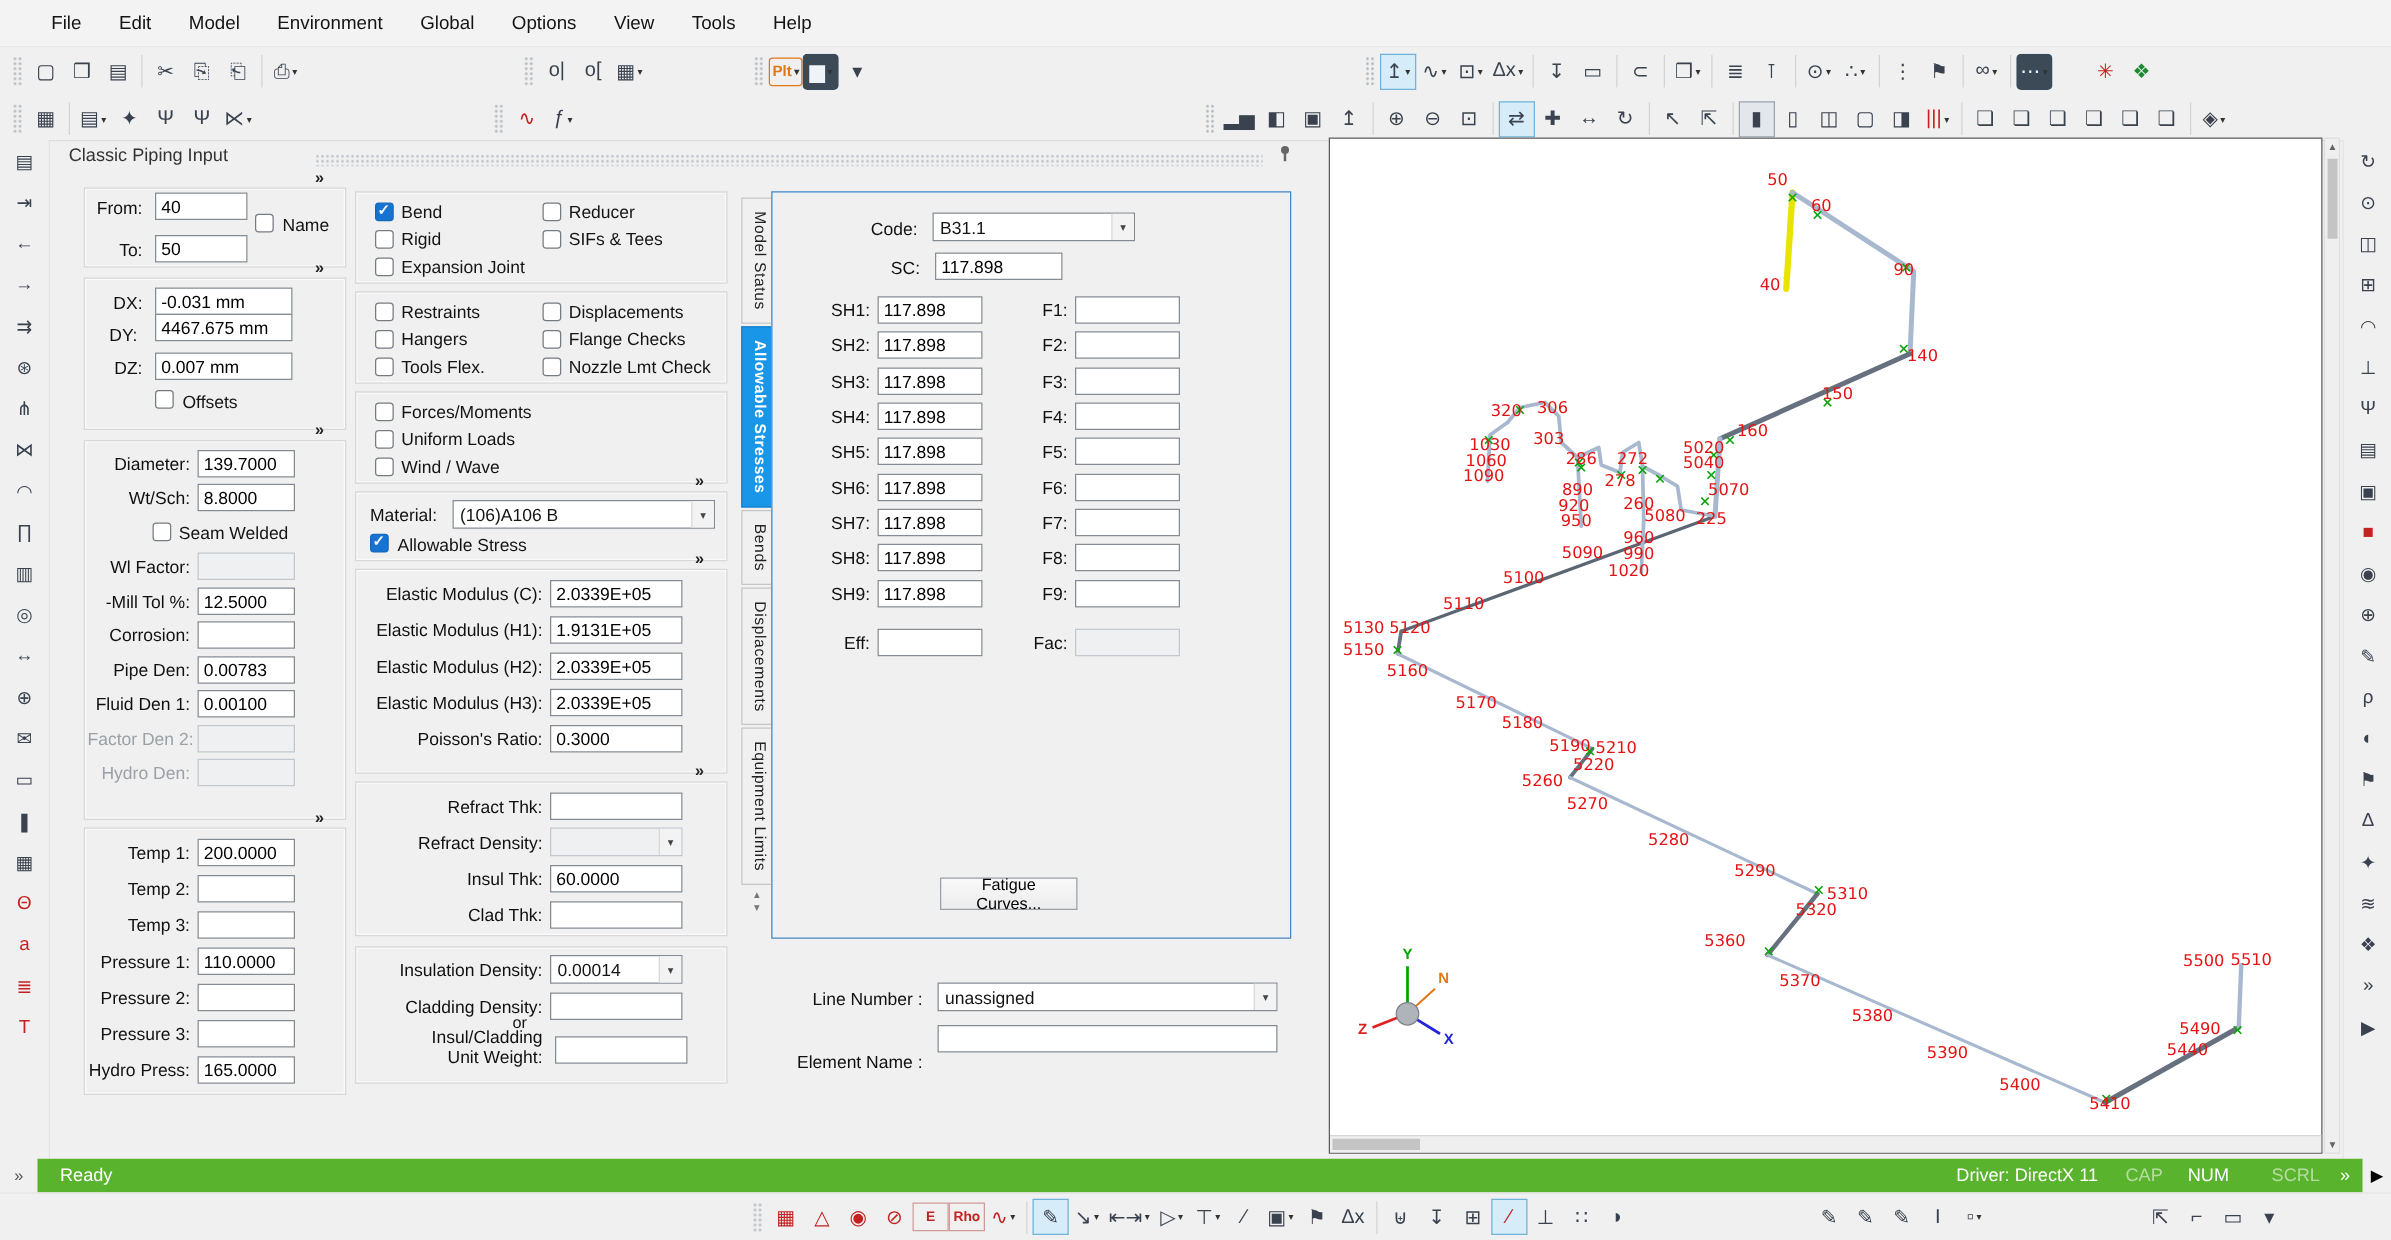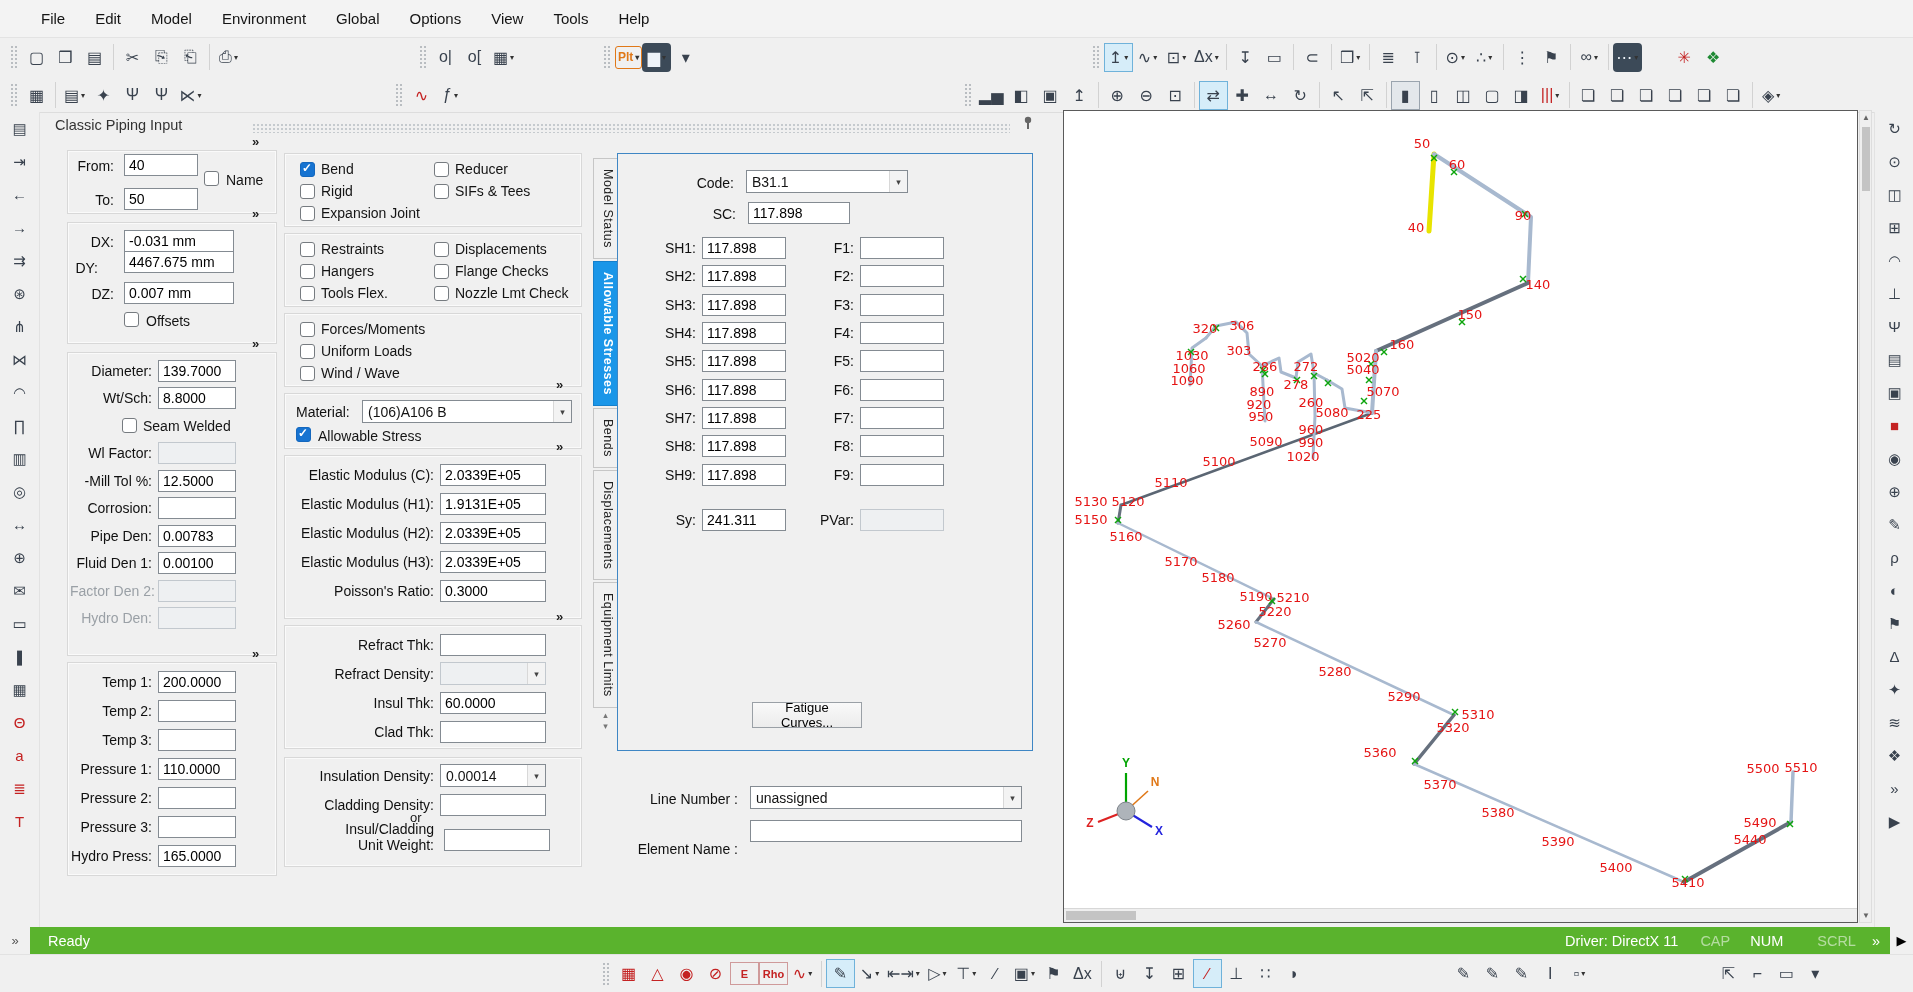--- a/index.html
+++ b/index.html
@@ -496,21 +496,21 @@
 <input class="finput abs" style="left: 124px; top: 154px; width: 64px;" readonly="" value="40">
 <div class="flabel abs" style="left:64px;top:192px;width:56px">To:</div>
 <input class="finput abs" style="left: 124px; top: 188px; width: 64px;" readonly="" value="50">
 <span class="cb abs" style="left:204px;top:171px"></span>
 <div class="cblab abs" style="left:220px;top:172px">Name</div>
 
 <div class="grp" style="left:67px;top:222px;width:208px;height:120px"></div>
 <div class="chev" style="left:252px;top:206px">»</div>
 <div class="flabel abs" style="left:74px;top:234px;width:46px">DX:</div>
 <input class="finput abs" style="left: 124px; top: 230px; width: 100px;" readonly="" value="-0.031 mm">
-<div class="flabel abs" style="left:58px;top:260px;width:46px">DY:</div>
+<div class="flabel abs" style="left:70px;top:260px;width:46px">DY:</div>
 <input class="finput abs" style="left: 124px; top: 251px; width: 100px;" readonly="" value="4467.675 mm">
 <div class="flabel abs" style="left:74px;top:286px;width:46px">DZ:</div>
 <input class="finput abs" style="left: 124px; top: 282px; width: 100px;" readonly="" value="0.007 mm">
 <span class="cb abs" style="left:124px;top:312px"></span>
 <div class="cblab abs" style="left:140px;top:313px">Offsets</div>
 
 <div class="grp" style="left:67px;top:352px;width:208px;height:302px"></div>
 <div class="chev" style="left:252px;top:336px">»</div>
 <div class="abs" style="left:70px;top:357px">
     <div class="frow" style="height: 27.5px;">
@@ -814,25 +814,25 @@
     </div>
     <div class="shrow">
       <span class="flabel" style="width: 62px;">SH9:</span>
       <input class="finput" readonly="" value="117.898" style="width: 74px;">
       <span style="width: 28px;"></span>
       <span class="flabel" style="width: 46px;">F9:</span>
       <input class="finput" readonly="" style="width: 74px;">
     </div>
   </div>
 <div class="abs" style="left:640px;top:500px">
-  <div class="shrow" style="margin-top:6px">
-    <span class="flabel" style="width:62px">Sy:</span>
-    <input class="finput" style="width: 74px;" readonly="" value="241.311">
+  <div class="shrow">
+    <span class="flabel" style="width:62px">Eff:</span>
+    <input class="finput" style="width: 74px;" readonly="" value="">
     <span style="width:28px"></span>
-    <span class="flabel" style="width:46px">PVar:</span>
+    <span class="flabel" style="width:46px">Fac:</span>
     <input class="finput dis" style="width: 74px;" readonly="">
   </div>
 </div>
 <button class="btn" style="left:752px;top:702px;width:110px;height:26px">Fatigue Curves...</button>
 
 <div class="flabel abs" style="left:600px;top:791px;width:144px">Line Number :</div>
 <div class="fcombo" style="position:absolute;left:750px;top:786px;width:272px">
   <span>unassigned</span>
   <span class="dar"></span>
 </div>

